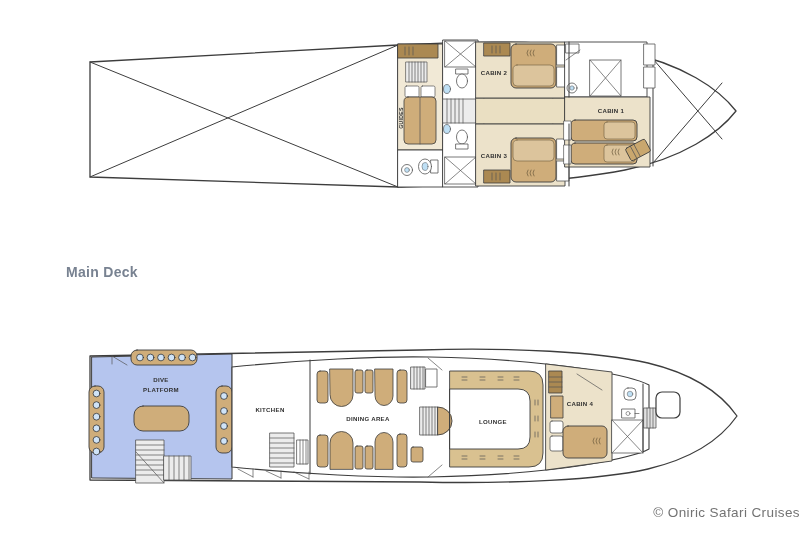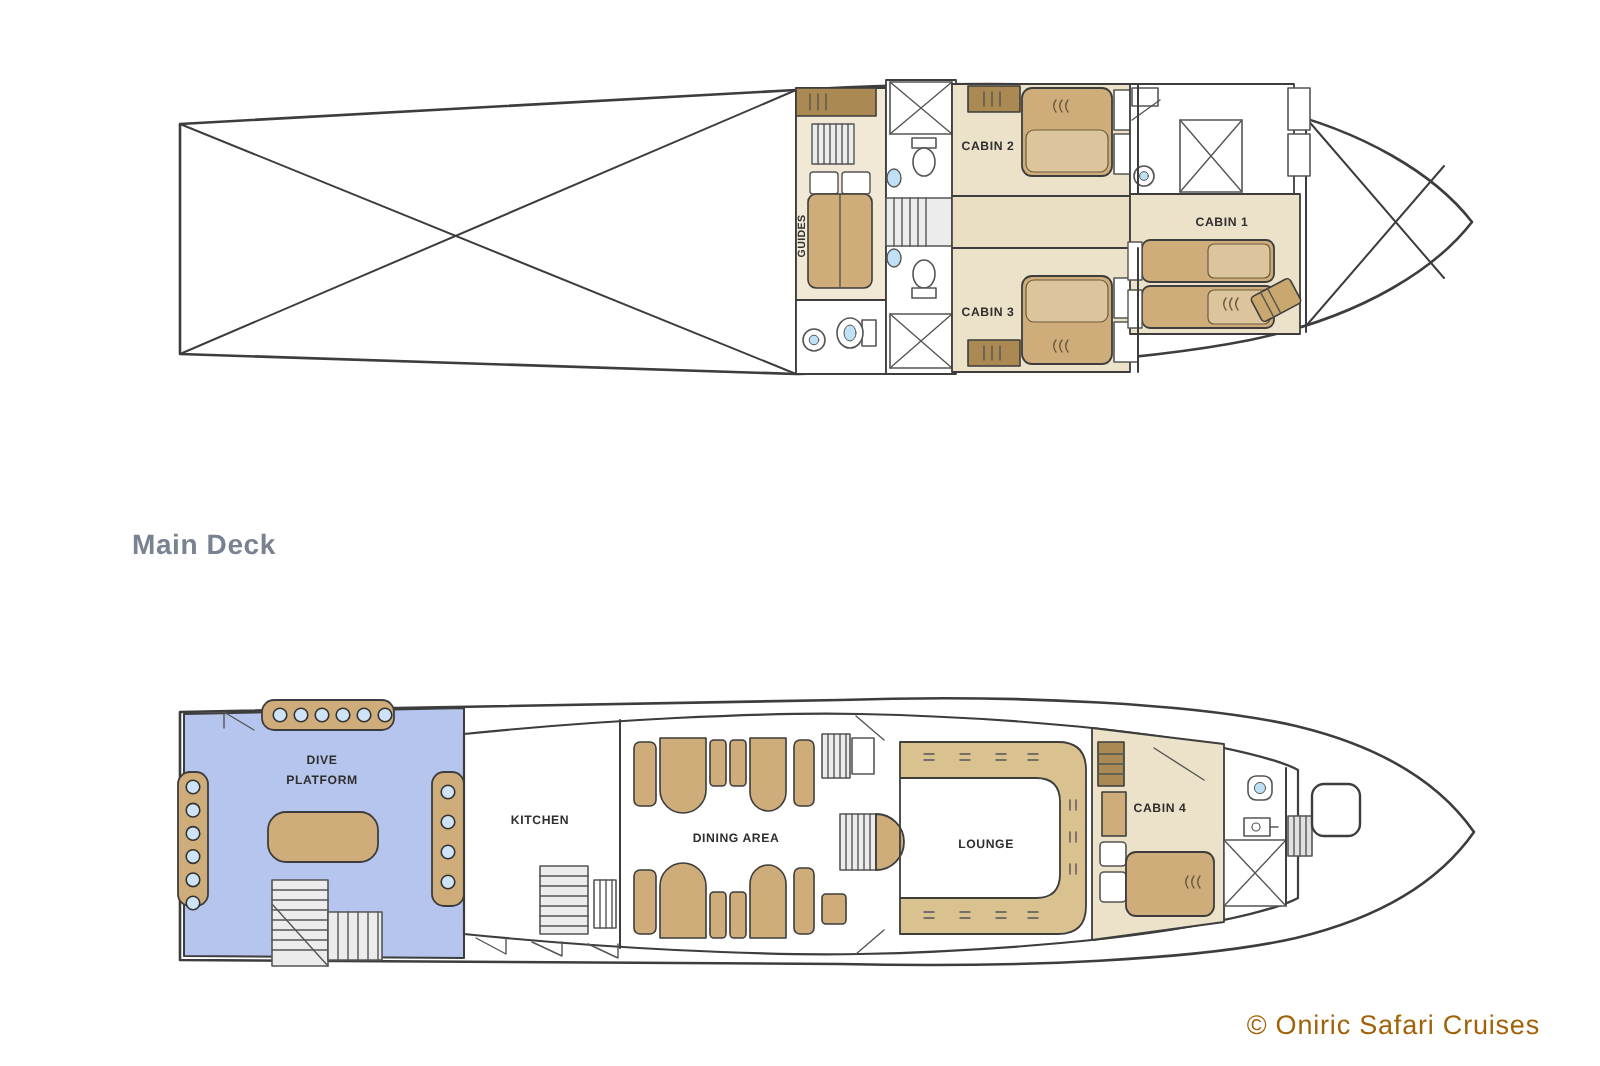--- a/index.html
+++ b/index.html
@@ -1,21 +1,21 @@
 <!DOCTYPE html>
 <html><head>
 <meta charset="utf-8">
 <style>
   html,body{margin:0;padding:0;background:#fff;}
   .page{position:relative;width:800px;height:533px;background:#fff;overflow:hidden;
         font-family:"Liberation Sans",sans-serif;}
   .plans{position:absolute;left:0;top:0;}
   .deck-label{position:absolute;left:66px;top:264px;font-size:14px;font-weight:bold;
               letter-spacing:.3px;color:#788291;}
-  .copyright{position:absolute;right:30px;top:505px;font-size:13.5px;color:#a16207;
+  .copyright{position:absolute;right:0;top:505px;font-size:13.5px;color:#737373;
              letter-spacing:.4px;text-align:right;}
   svg .room-label{font-family:"Liberation Sans",sans-serif;font-size:6.1px;font-weight:bold;
              fill:#2f2f2f;letter-spacing:.3px;text-anchor:middle;}
   svg .room-label-sm{font-family:"Liberation Sans",sans-serif;font-size:5.3px;font-weight:bold;
              fill:#2f2f2f;letter-spacing:.2px;text-anchor:middle;}
   svg .wall{stroke:#3d3d3d;fill:none;stroke-width:1;}
   svg .thin{stroke:#555;fill:none;stroke-width:.7;}
 </style>
 </head>
 <body>

